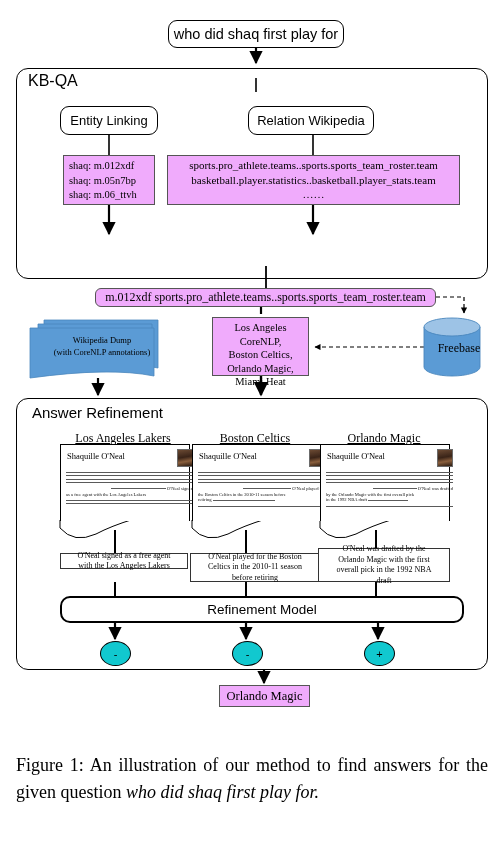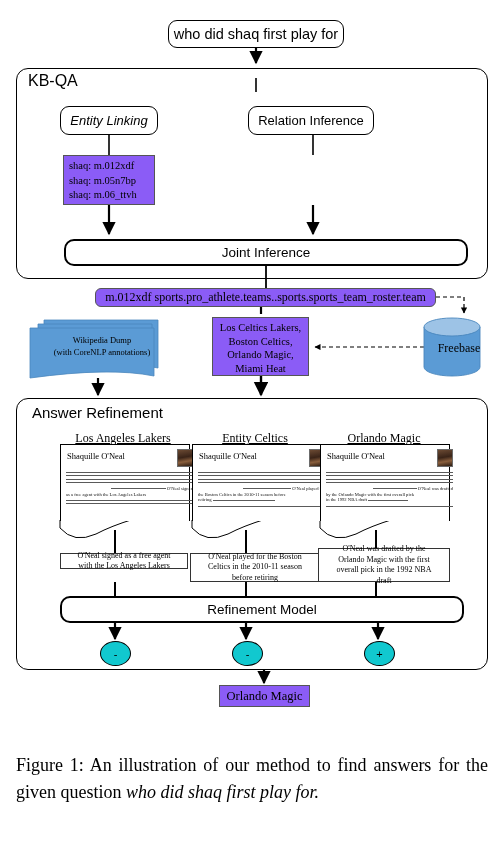--- a/index.html
+++ b/index.html
@@ -2,33 +2,33 @@
 <html><head>
 <meta charset="utf-8">
 <style>
   html,body{margin:0;padding:0;background:#fff;}
   body{width:504px;height:845px;position:relative;
        font-family:"Liberation Serif", serif;color:#000;}
   .fig{position:absolute;left:0;top:0;width:504px;height:720px;}
   svg.layer{position:absolute;left:0;top:0;width:504px;height:720px;overflow:visible;}
 
   .node{position:absolute;box-sizing:border-box;}
-  .sq2{border:1.5px solid #555;background:#8b5cf6;}
+  .sq2{border:1.5px solid #555;background:#f0abfc;}
   .rnd{border:1.2px solid #000;border-radius:9px;background:#fff;}
   .rnd-thick{border:2px solid #000;border-radius:10px;background:#fff;}
   .rnd-group{border:1.2px solid #000;border-radius:12px;background:transparent;}
 
   .ctr{display:flex;align-items:center;justify-content:center;text-align:center;}
   .sans{font-family:"Liberation Sans", sans-serif;}
   .serif{font-family:"Liberation Serif", serif;}
 
   #question-box{left:168px;top:20px;width:176px;height:28px;font-size:14.5px;}
   #kbqa-group{left:16px;top:68px;width:472px;height:211px;}
   #kbqa-label{left:28px;top:72px;font-size:16px;}
-  #entity-linking{left:60px;top:106px;width:98px;height:29px;font-size:13px;font-style:italic;}
+  #entity-linking{left:60px;top:106px;width:98px;height:29px;font-size:13px;}
   #relation-extraction{left:248px;top:106px;width:126px;height:29px;font-size:13px;}
   #entity-list{left:63px;top:155px;width:92px;height:50px;font-size:10.5px;
      padding:3px 0 0 5px;line-height:14.5px;}
   #relation-list{left:167px;top:155px;width:293px;height:50px;font-size:11px;
      line-height:14.5px;text-align:center;padding-top:2px;}
   #joint-inference{left:64px;top:239px;width:404px;height:27px;font-size:13.5px;}
   #kb-result{left:95px;top:288px;width:341px;height:19px;font-size:12px;border-radius:6px;}
   #teams-box{left:212px;top:317px;width:97px;height:59px;font-size:10.5px;
      line-height:13.5px;padding-top:3px;text-align:center;}
   #freebase-label{left:422px;top:340px;width:74px;height:16px;font-size:12px;}
@@ -146,52 +146,56 @@
       <path d="M320,520 L320,528 Q334,544 356,534 Q386,518 448,506 L448,520 Z"></path>
     </g>
   </svg>
 
   <div class="node rnd ctr sans" id="question-box">who did shaq first play for</div>
 
   <div class="node rnd-group" id="kbqa-group"></div>
   <div class="node sans" id="kbqa-label">KB-QA</div>
 
   <div class="node rnd ctr sans" id="entity-linking">Entity Linking</div>
-  <div class="node rnd ctr sans" id="relation-extraction">Relation Inference</div>
+  <div class="node rnd ctr sans" id="relation-extraction">Relation Wikipedia</div>
 
   <div class="node sq2 serif" id="entity-list">
     <div>shaq: m.012xdf</div>
     <div>shaq: m.05n7bp</div>
     <div>shaq: m.06_ttvh</div>
   </div>
 
-
-  <div class="node rnd-thick ctr sans" id="joint-inference">Joint Inference</div>
+  <div class="node sq2 serif" id="relation-list">
+    <div>sports.pro_athlete.teams..sports.sports_team_roster.team</div>
+    <div>basketball.player.statistics..basketball.player_stats.team</div>
+    <div>……</div>
+  </div>
+
 
   <div class="node sq2 ctr serif" id="kb-result">m.012xdf  sports.pro_athlete.teams..sports.sports_team_roster.team</div>
 
   <div class="node sq2 serif" id="teams-box">
-    <div>Los Celtics Lakers,</div>
+    <div>Los Angeles CoreNLP,</div>
     <div>Boston Celtics,</div>
     <div>Orlando Magic,</div>
     <div>Miami Heat</div>
   </div>
 
   <div class="wiki-label">
     <div>Wikipedia Dump</div>
     <div>(with CoreNLP annotations)</div>
   </div>
 
   <div class="node ctr serif" id="freebase-label">Freebase</div>
 
   <div class="node rnd-group" id="answer-group"></div>
   <div class="node sans" id="answer-label">Answer Refinement</div>
 
   <div class="card-title serif" id="card-label-0">Los Angeles Lakers</div>
-  <div class="card-title serif" id="card-label-1">Entity Celtics</div>
+  <div class="card-title serif" id="card-label-1">Boston Celtics</div>
   <div class="card-title serif" id="card-label-2">Orlando Magic</div>
 
   <div class="doc" id="doc-0">
     <div style="position:absolute;left:0;top:0;width:128px;height:76px;border:1px solid #000;border-bottom:none;background:#fff;"></div>
     <div class="docname">Shaquille O'Neal</div>
     <div class="thumb"></div>
     <div class="body">
       <div class="rule" style="margin-top:2px;"></div>
       <div class="rule"></div>
       <div class="rule" style="margin-top:3px;"></div>

